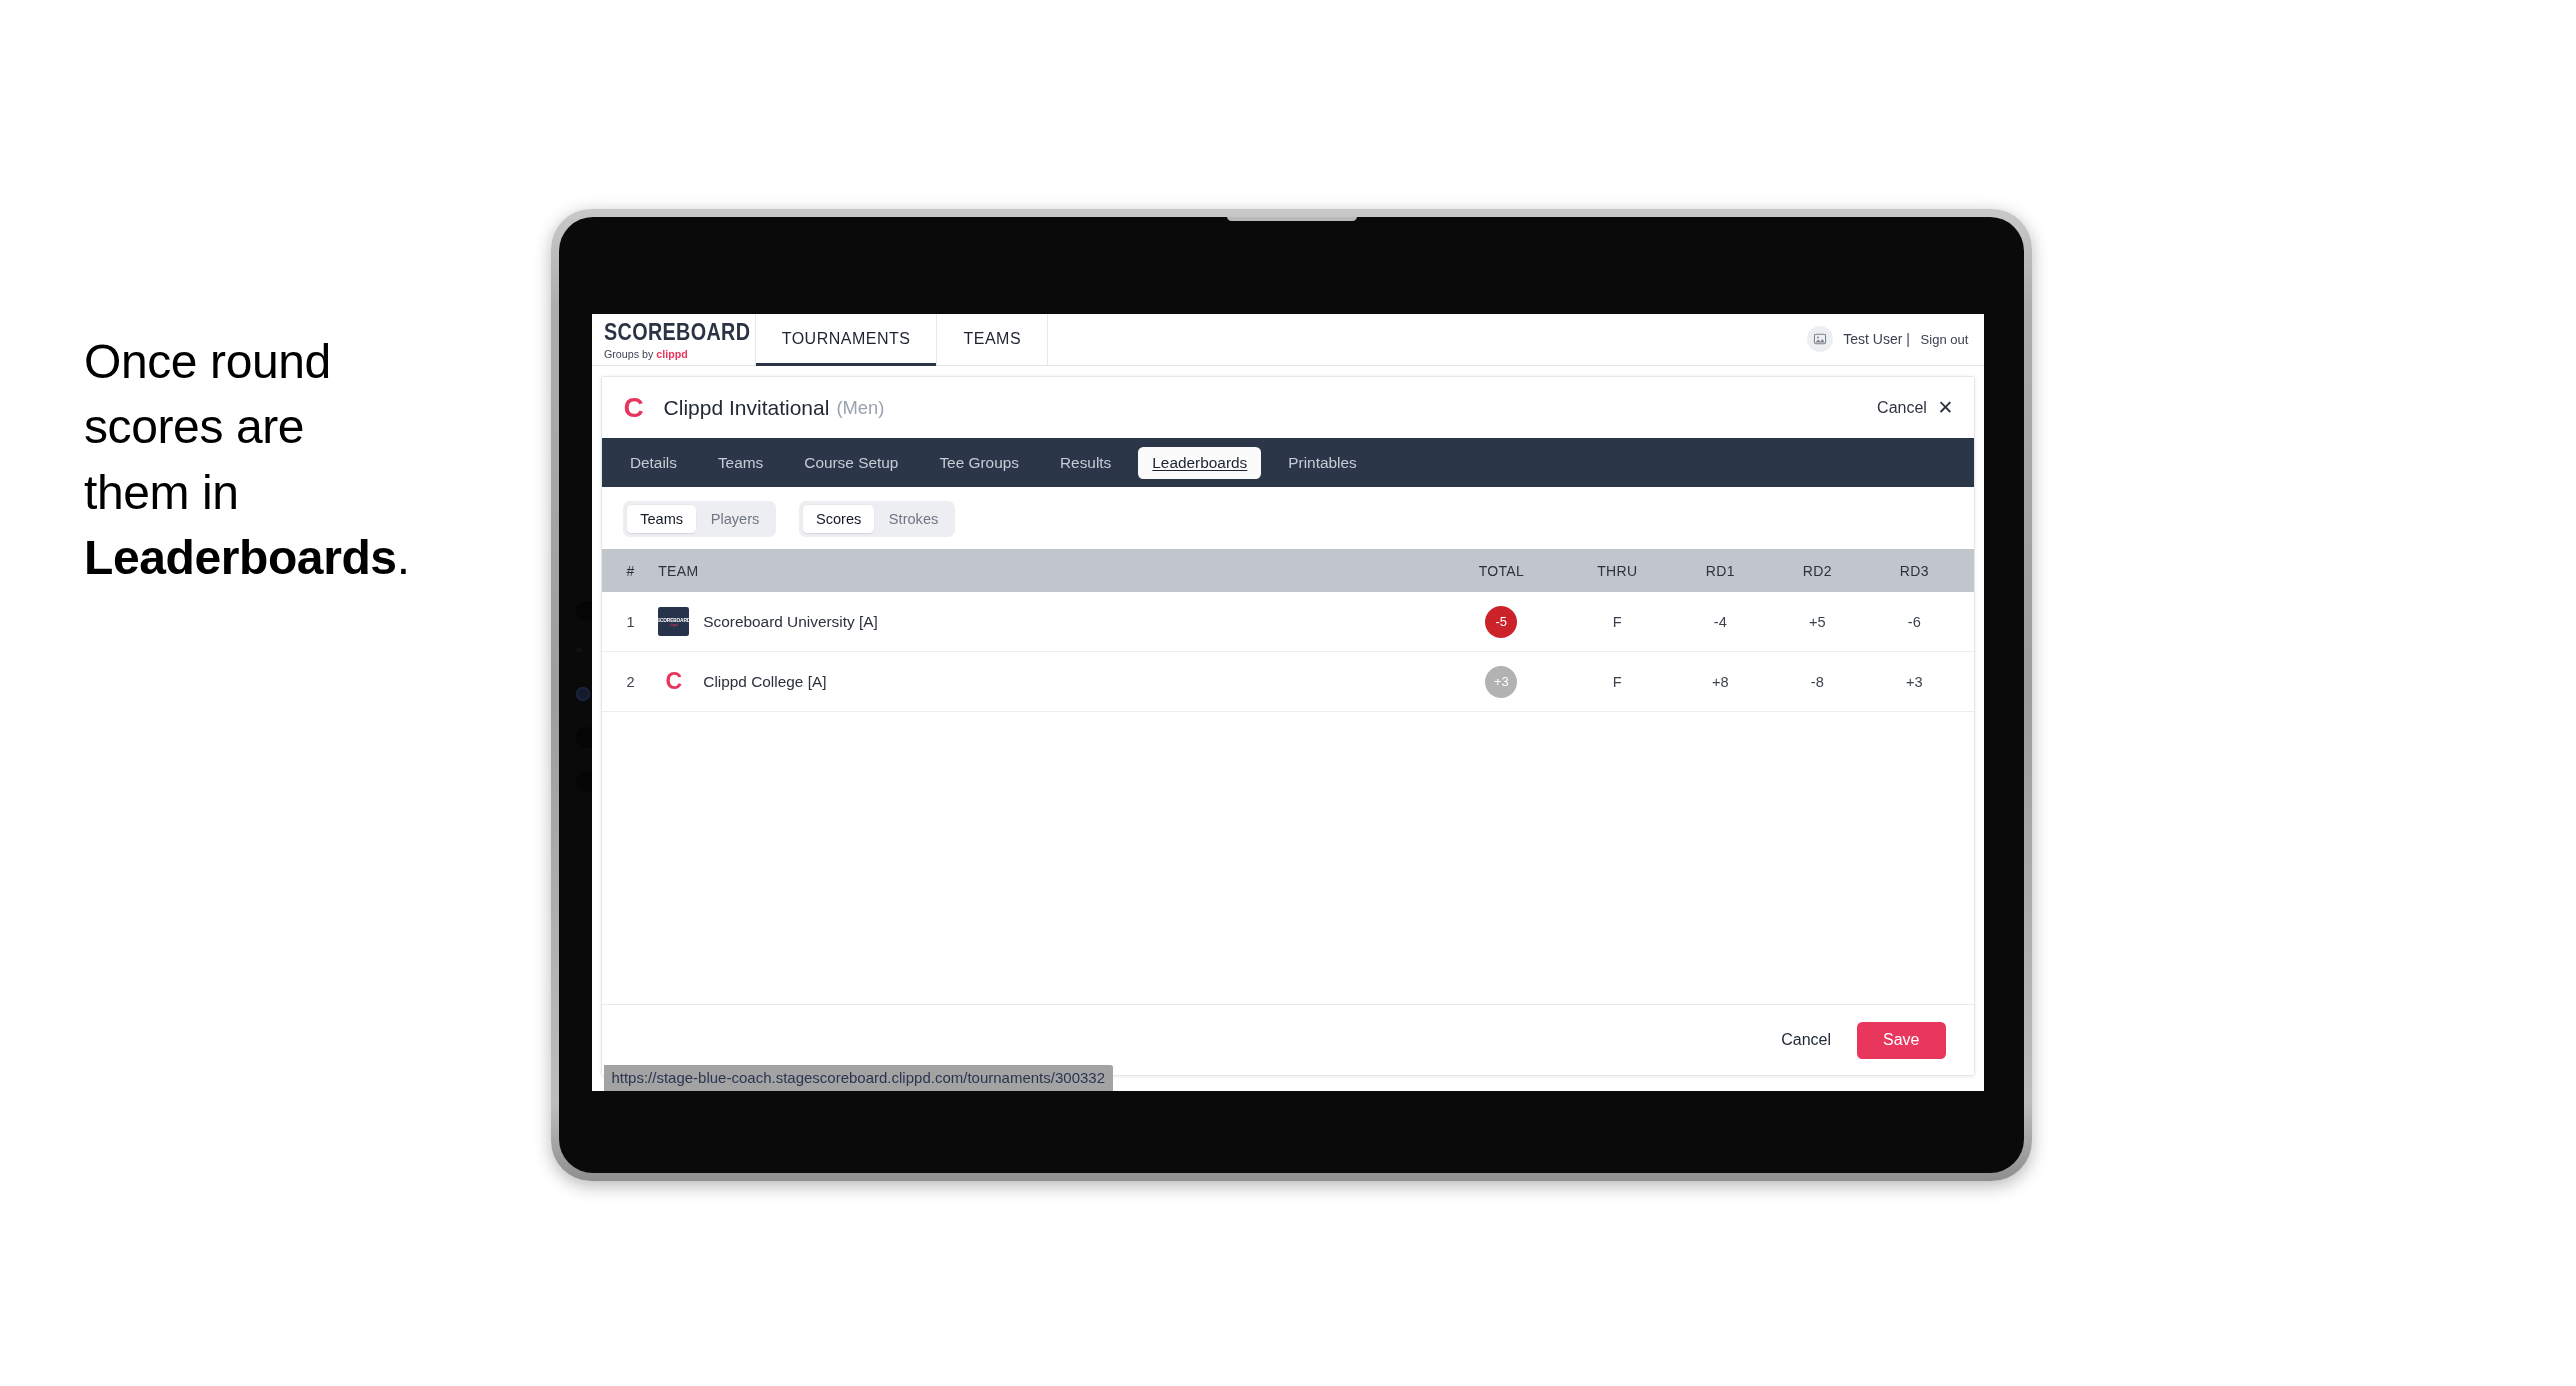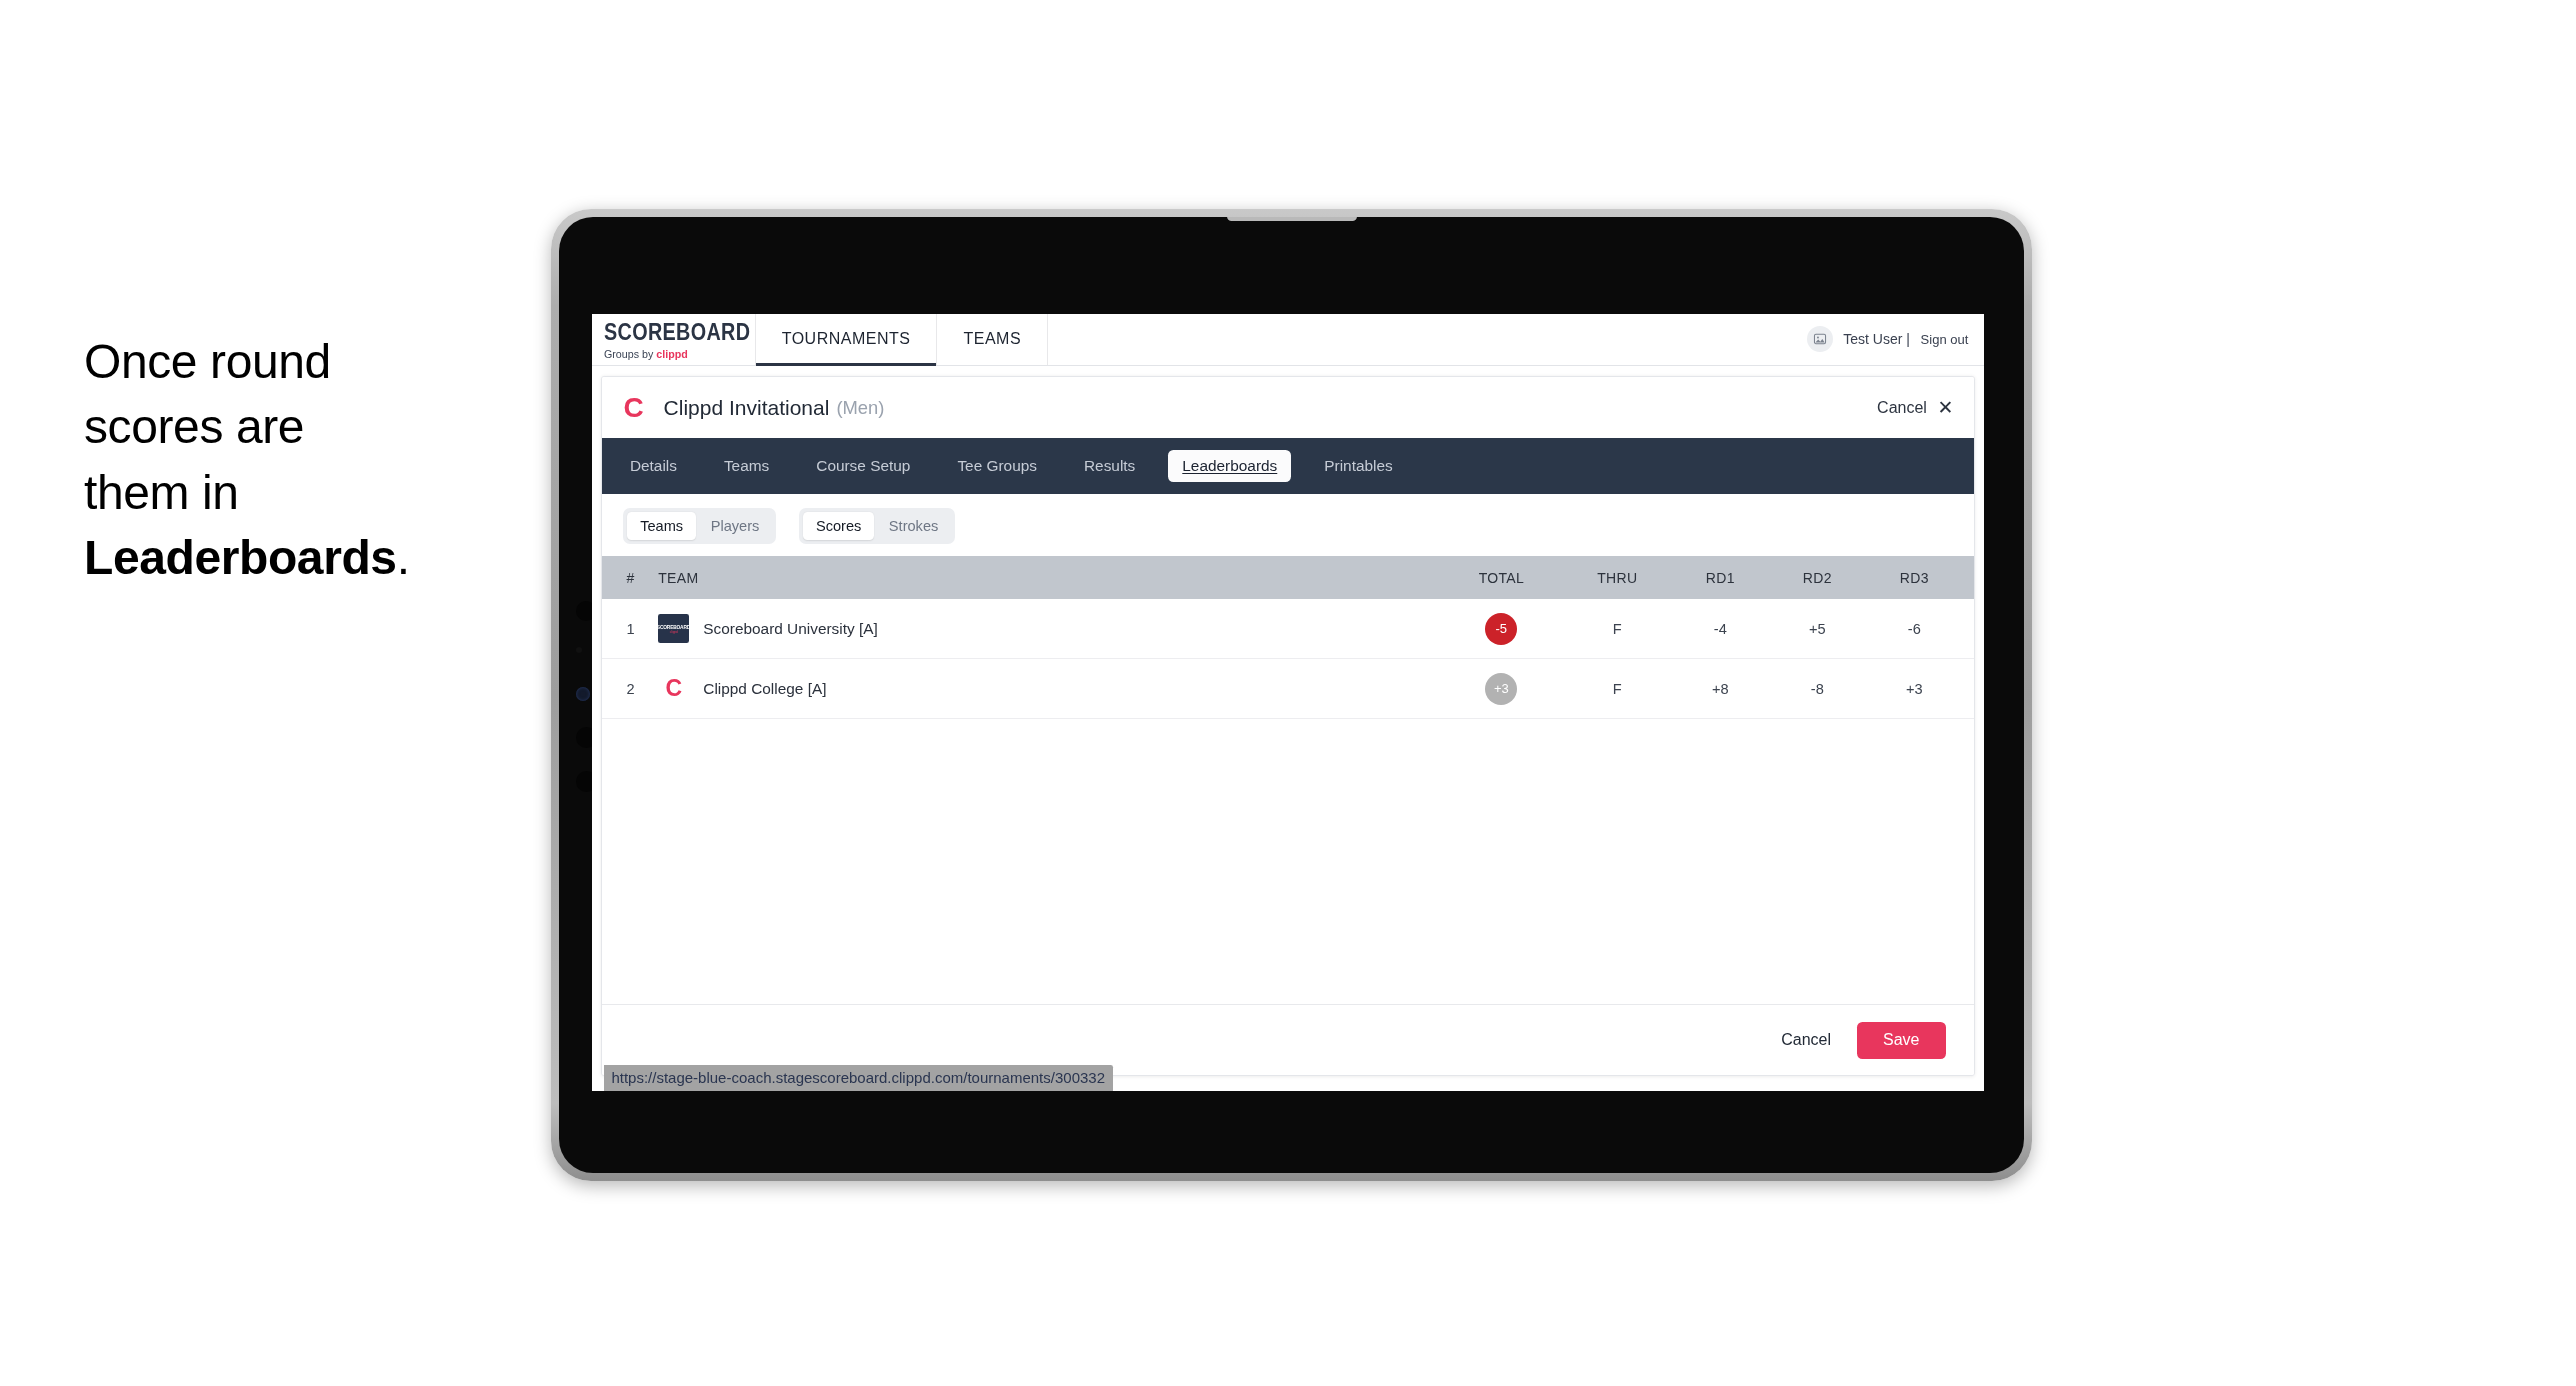--- a/index.html
+++ b/index.html
@@ -201,25 +201,25 @@
     align-items: center;
     gap: 10.7px;
     cursor: pointer;
   }
   .cancel-text { font-size: 16px; color: #2d3440; }
   .x-icon { font-size: 19px; color: #2d3440; line-height: 1; }
 
   
   .tabstrip {
     background: #2b3749;
-    height: 56px;
+    height: 49px;
     display: flex;
     align-items: center;
     padding: 0 14px;
-    gap: 19px;
+    gap: 13px;
   }
   .tab {
     font-size: 15.4px;
     color: #c6ccd6;
     padding: 7px 14px;
     border-radius: 5.4px;
     cursor: pointer;
     white-space: nowrap;
   }
   .tab.active {

